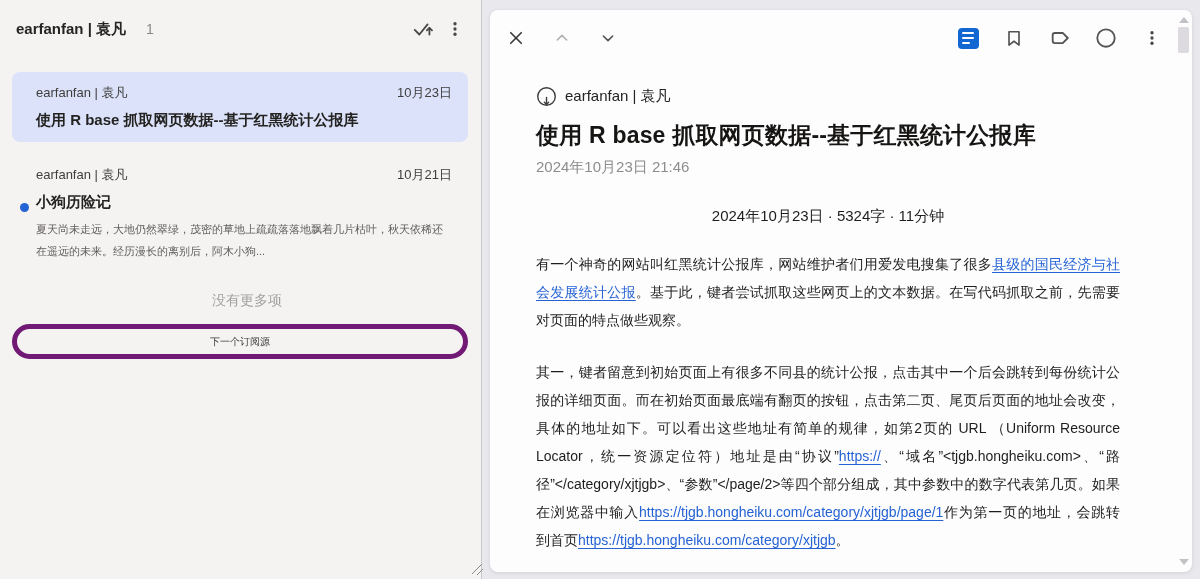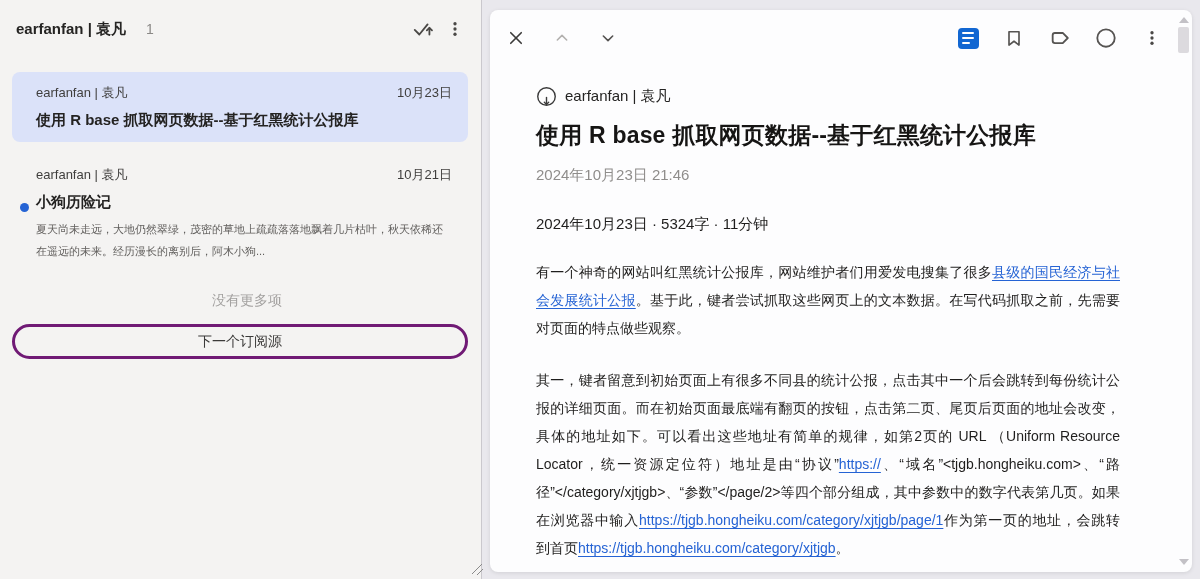--- a/index.html
+++ b/index.html
@@ -41,22 +41,22 @@
     position: absolute; left: -16px; width: 9px; height: 9px; border-radius: 50%;
     background: #2563d4;
   }
   .item-preview {
     font-size: 11px; color: #615f5d; line-height: 22px; margin-top: 6px;
     display: -webkit-box; -webkit-line-clamp: 2; -webkit-box-orient: vertical; overflow: hidden;
   }
   .no-more { position: absolute; top: 292px; left: 0; right: 0; text-align: center; font-size: 14px; color: #a3a1a0; padding-left: 13px; }
   .next-feed-btn {
     position: absolute; left: 12px; top: 324px; width: 456px; height: 35px;
-    border: 3px solid #701a75; border-radius: 18px; background: transparent;
-    font-size: 14px; color: #3b3a39; cursor: pointer;
+    border: 5px solid #701a75; border-radius: 18px; background: transparent;
+    font-size: 10px; color: #3b3a39; cursor: pointer;
     font-family: "Liberation Sans", "DejaVu Sans", sans-serif;
   }
   .resize-grip { position: absolute; right: -4px; bottom: 2px; }
 
   
   .article-card {
     position: absolute; left: 490px; top: 10px; width: 702px; height: 562px;
     background: #fdfdfe; border-radius: 8px; overflow: hidden;
     box-shadow: 0 1px 4px rgba(0,0,0,0.10);
   }
@@ -65,22 +65,22 @@
     display: flex; align-items: center; padding: 0 8px 0 10px;
   }
   .toolbar-left { display: flex; align-items: center; gap: 14px; }
   .toolbar-right { margin-left: auto; display: flex; align-items: center; gap: 14px; }
 
   .content { position: absolute; left: 0; top: 56px; width: 686px; padding: 0 56px 0 46px; }
   .feed-row { display: flex; align-items: center; gap: 8px; margin-top: 20px; }
   .feed-row .feed-label { font-size: 15px; color: #252423; }
   .article-title { font-size: 23px; line-height: 30px; font-weight: 700; color: #161514; margin-top: 13px;
     letter-spacing: 0.2px; }
-  .pub-date { font-size: 15px; color: #8f8d8b; margin-top: 16px; }
-  .meta-line { font-size: 15px; color: #1f1e1d; margin-top: 30px; }
+  .pub-date { font-size: 15px; color: #8f8d8b; margin-top: 8px; }
+  .meta-line { font-size: 15px; color: #1f1e1d; margin-top: 30px; text-align: center; }
   .body-p { font-size: 14px; line-height: 28px; color: #1f1e1d; margin-top: 24px; text-align: justify; }
   .body-p a { color: #2563d4; text-decoration: underline; text-underline-offset: 3px; cursor: pointer; }
 
   
   .reading-icon {
     width: 21px; height: 21px; border-radius: 4px; background: #1267d2;
     display: flex; flex-direction: column; justify-content: center; gap: 3px; padding: 0 4px;
   }
   .reading-icon span { display: block; height: 2px; background: #ffffff; border-radius: 1px; }
   .reading-icon span:nth-child(1) { width: 12px; }

